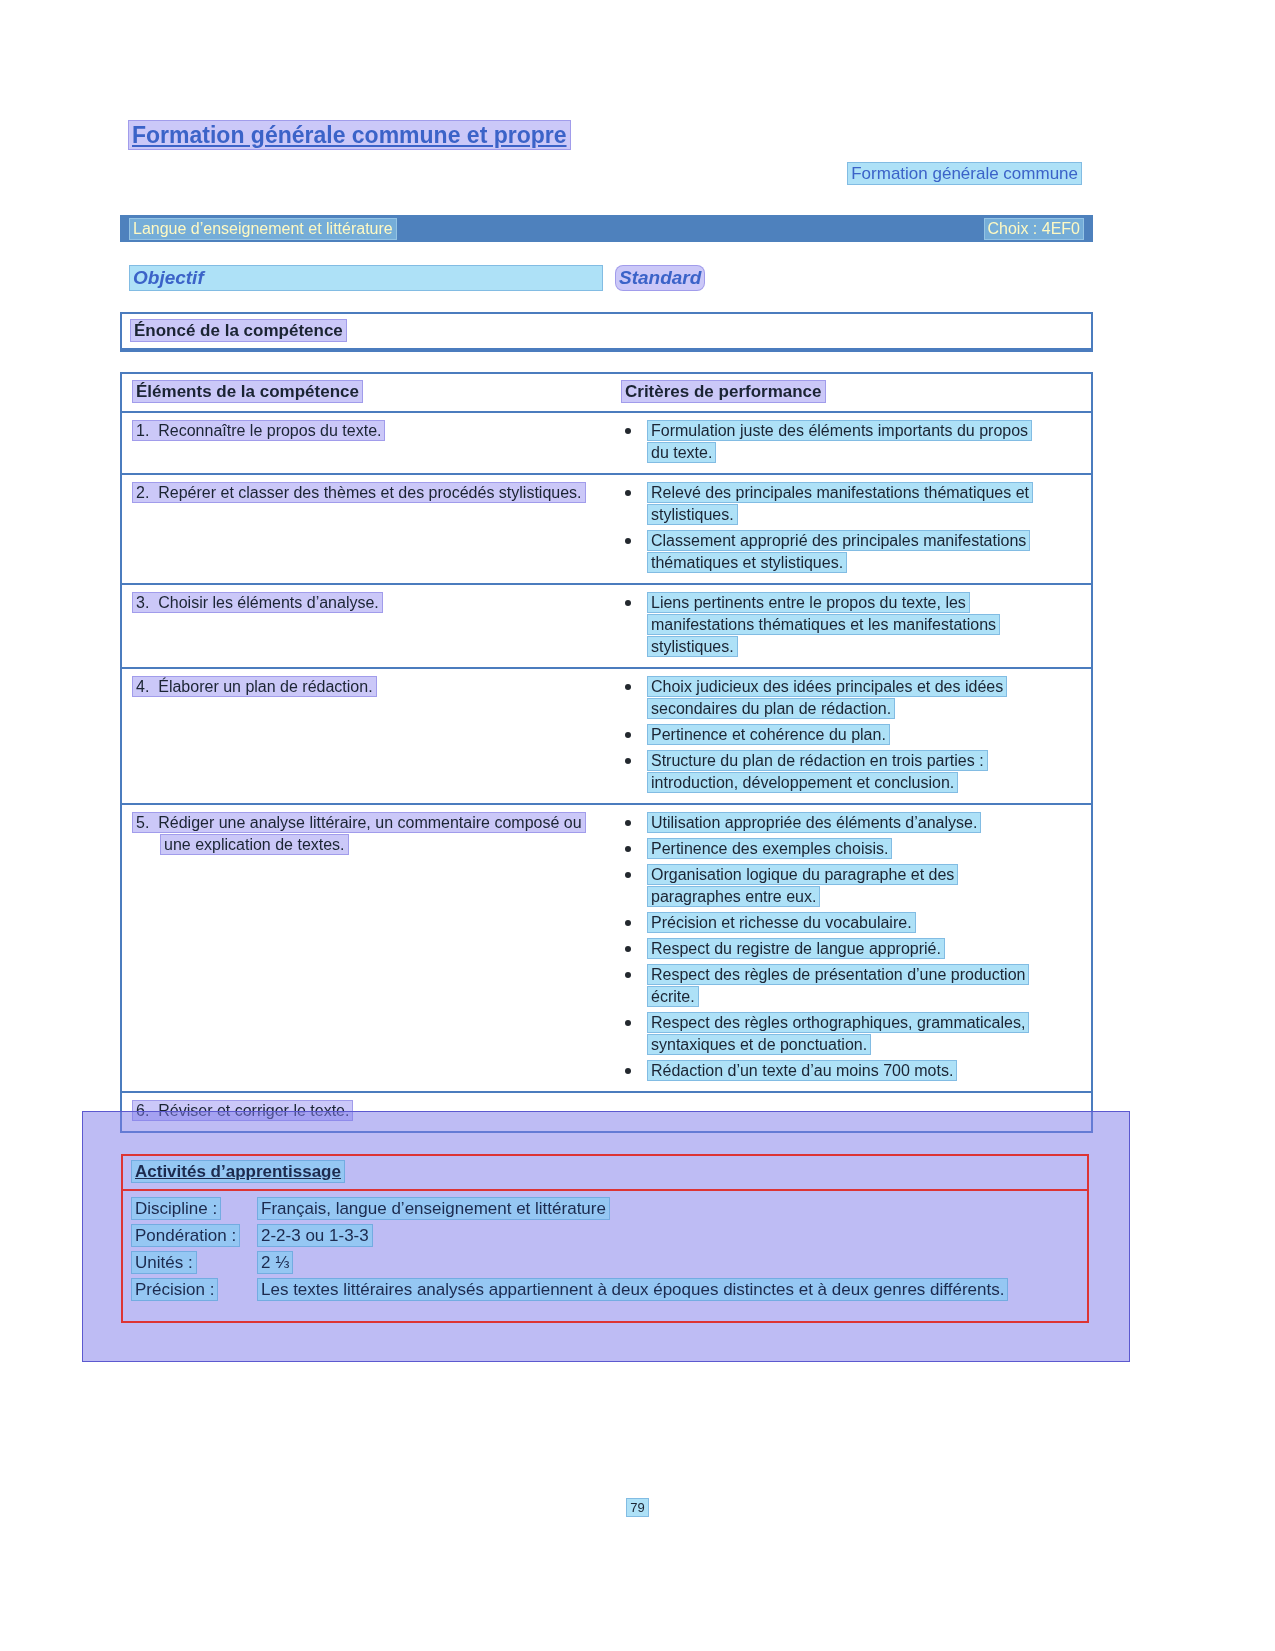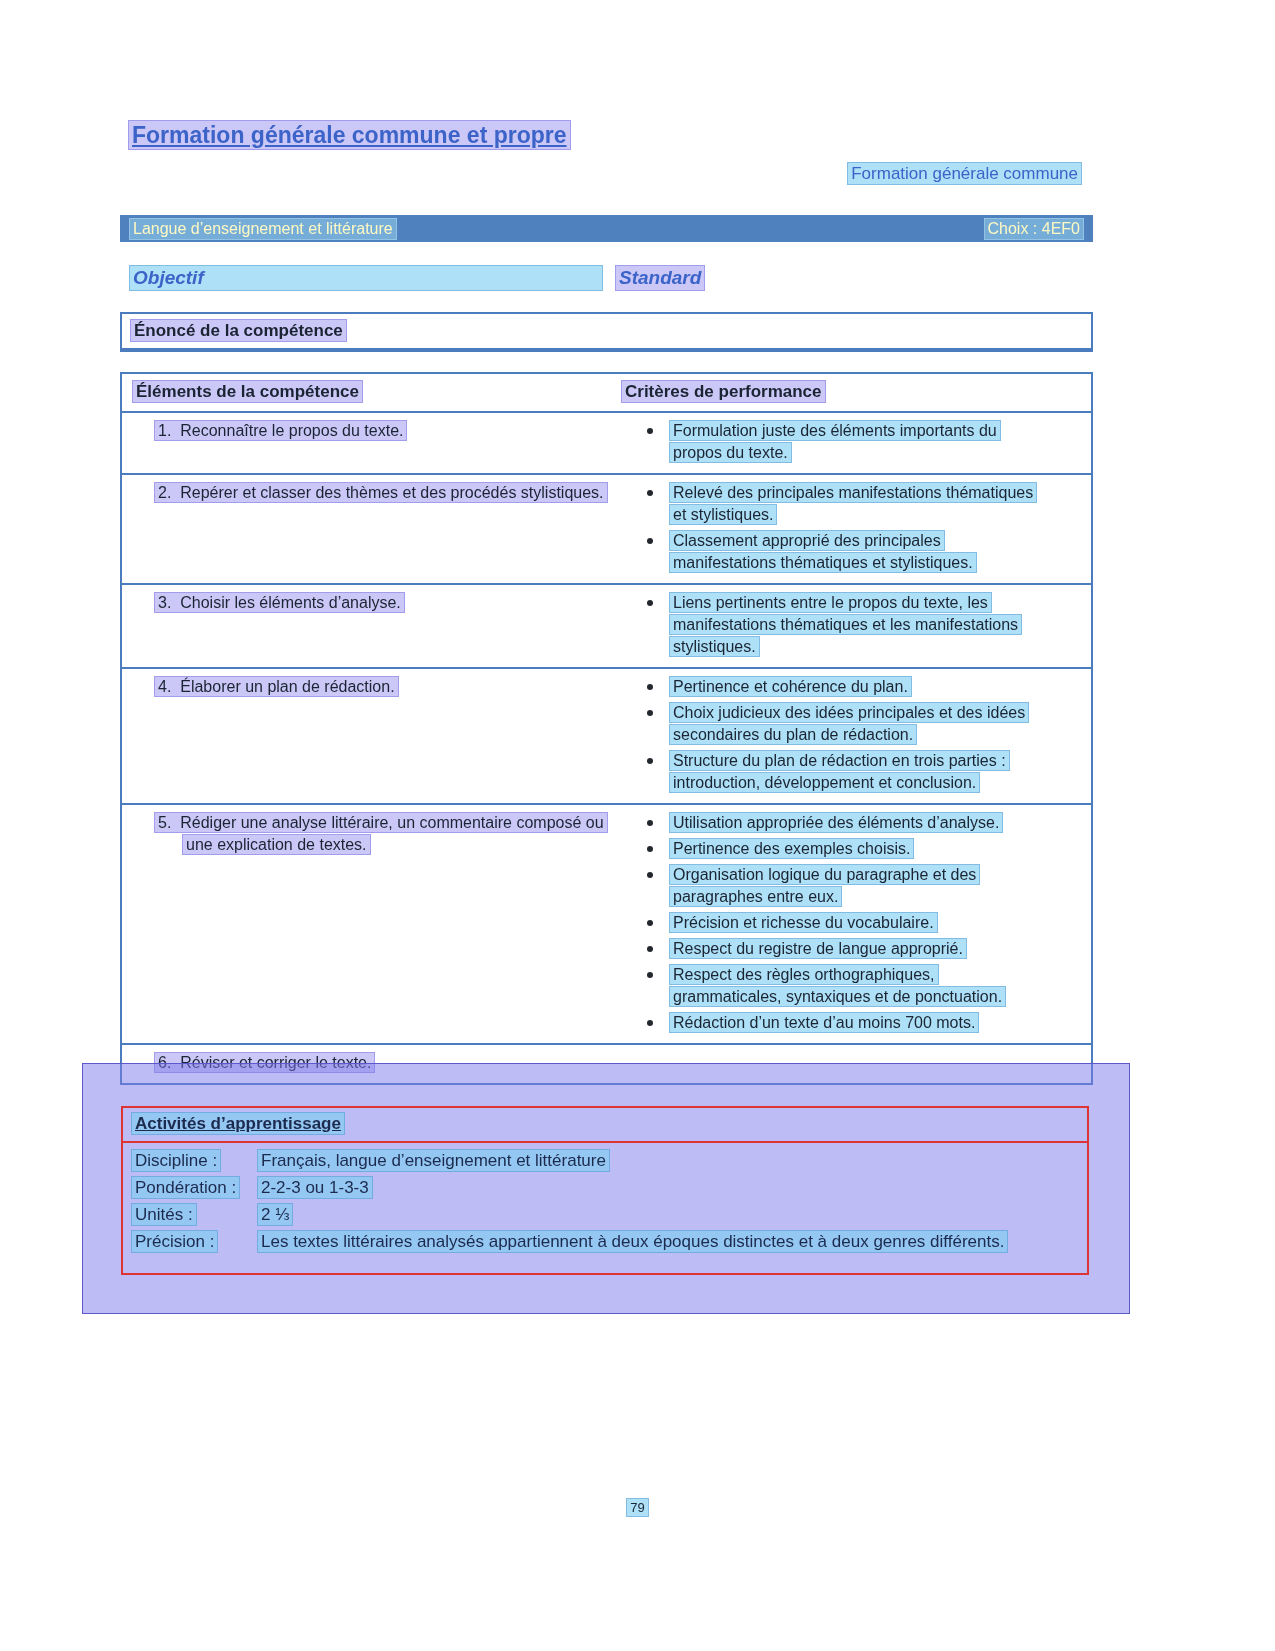--- a/index.html
+++ b/index.html
@@ -25,34 +25,34 @@
   .doc-subtitle{position:absolute;left:600px;top:164px;width:482px;text-align:right;
                 font-size:17px;color:var(--heading-blue);}
 
   .header-bar{position:absolute;left:120px;top:215px;width:973px;height:27px;box-sizing:border-box;
               background:var(--bar-blue);color:#fef9c3;font-size:16px;display:flex;
               justify-content:space-between;align-items:center;padding:0 9px;}
 
   .col-labels{position:absolute;left:120px;top:263px;width:973px;height:32px;
               font-size:19px;font-weight:bold;font-style:italic;color:var(--heading-blue);}
   .obj{position:absolute;left:9px;top:2px;display:inline-block;width:466px;}
-  .std{position:absolute;left:495px;top:2px;}
+  .std{position:absolute;left:495px;top:2px;border-radius:8px;}
 
   .content{position:absolute;left:82px;top:312px;width:1048px;}
 
   .enonce-box{margin-left:38px;width:973px;box-sizing:border-box;border:2px solid var(--border-blue);}
   .enonce-head{padding:7px 8px;border-bottom:2px solid var(--border-blue);font-size:17px;font-weight:bold;}
   .enonce-body{padding:6px 8px 8px;font-size:16px;}
 
   .main-table{margin-left:38px;margin-top:20px;width:973px;box-sizing:border-box;
               border:2px solid var(--border-blue);font-size:16px;}
   .t-head{display:flex;border-bottom:2px solid var(--border-blue);font-size:17px;font-weight:bold;}
   .th-el{width:486px;box-sizing:border-box;padding:8px 8px 9px 10px;}
   .th-cr{flex:1;box-sizing:border-box;padding:8px 8px 9px 13px;}
-  .t-row{display:flex;border-bottom:2px solid var(--border-blue);padding-left:22px;}
+  .t-row{display:flex;border-bottom:2px solid var(--border-blue);}
   .t-row:last-child{border-bottom:none;}
   .col-el{width:486px;box-sizing:border-box;padding:7px 18px 9px 10px;line-height:22px;}
   .el-block{padding-left:28px;text-indent:-28px;}
   .col-cr{flex:1;box-sizing:border-box;padding:7px 44px 9px 17px;line-height:22px;}
   .crit{display:flex;margin-bottom:4px;}
   .crit:last-child{margin-bottom:0;}
   .bullet{flex:none;width:6px;height:6px;border-radius:50%;background:#23282e;margin:8px 16px 0 0;}
   .crit-text{flex:1;}
 
   .activities-outer{position:relative;margin-top:-22px;width:1048px;box-sizing:border-box;
@@ -141,30 +141,30 @@
 </div>
   </div>
 
   <div class="t-row">
     <div class="col-el">
       <div class="el-block"><span class="hl hl-l el-hl">4.&nbsp;&nbsp;Élaborer un plan de rédaction.</span></div>
     </div>
     <div class="col-cr">
   <div class="crit">
     <span class="bullet"></span>
+    <div class="crit-text"><span class="hl hl-c cr-hl">Choix judicieux des idées principales et des idées secondaires du plan de rédaction.</span></div>
+  </div>
+
+  <div class="crit">
+    <span class="bullet"></span>
     <div class="crit-text"><span class="hl hl-c cr-hl">Pertinence et cohérence du plan.</span></div>
   </div>
 
   <div class="crit">
     <span class="bullet"></span>
-    <div class="crit-text"><span class="hl hl-c cr-hl">Choix judicieux des idées principales et des idées secondaires du plan de rédaction.</span></div>
-  </div>
-
-  <div class="crit">
-    <span class="bullet"></span>
     <div class="crit-text"><span class="hl hl-c cr-hl">Structure du plan de rédaction en trois parties : introduction, développement et conclusion.</span></div>
   </div>
 </div>
   </div>
 
   <div class="t-row">
     <div class="col-el">
       <div class="el-block"><span class="hl hl-l el-hl">5.&nbsp;&nbsp;Rédiger une analyse littéraire, un commentaire composé ou une explication de textes.</span></div>
     </div>
     <div class="col-cr">
@@ -186,20 +186,24 @@
   <div class="crit">
     <span class="bullet"></span>
     <div class="crit-text"><span class="hl hl-c cr-hl">Précision et richesse du vocabulaire.</span></div>
   </div>
 
   <div class="crit">
     <span class="bullet"></span>
     <div class="crit-text"><span class="hl hl-c cr-hl">Respect du registre de langue approprié.</span></div>
   </div>
 
+  <div class="crit">
+    <span class="bullet"></span>
+    <div class="crit-text"><span class="hl hl-c cr-hl">Respect des règles de présentation d’une production écrite.</span></div>
+  </div>
 
   <div class="crit">
     <span class="bullet"></span>
     <div class="crit-text"><span class="hl hl-c cr-hl">Respect des règles orthographiques, grammaticales, syntaxiques et de ponctuation.</span></div>
   </div>
 
   <div class="crit">
     <span class="bullet"></span>
     <div class="crit-text"><span class="hl hl-c cr-hl">Rédaction d’un texte d’au moins 700 mots.</span></div>
   </div>

